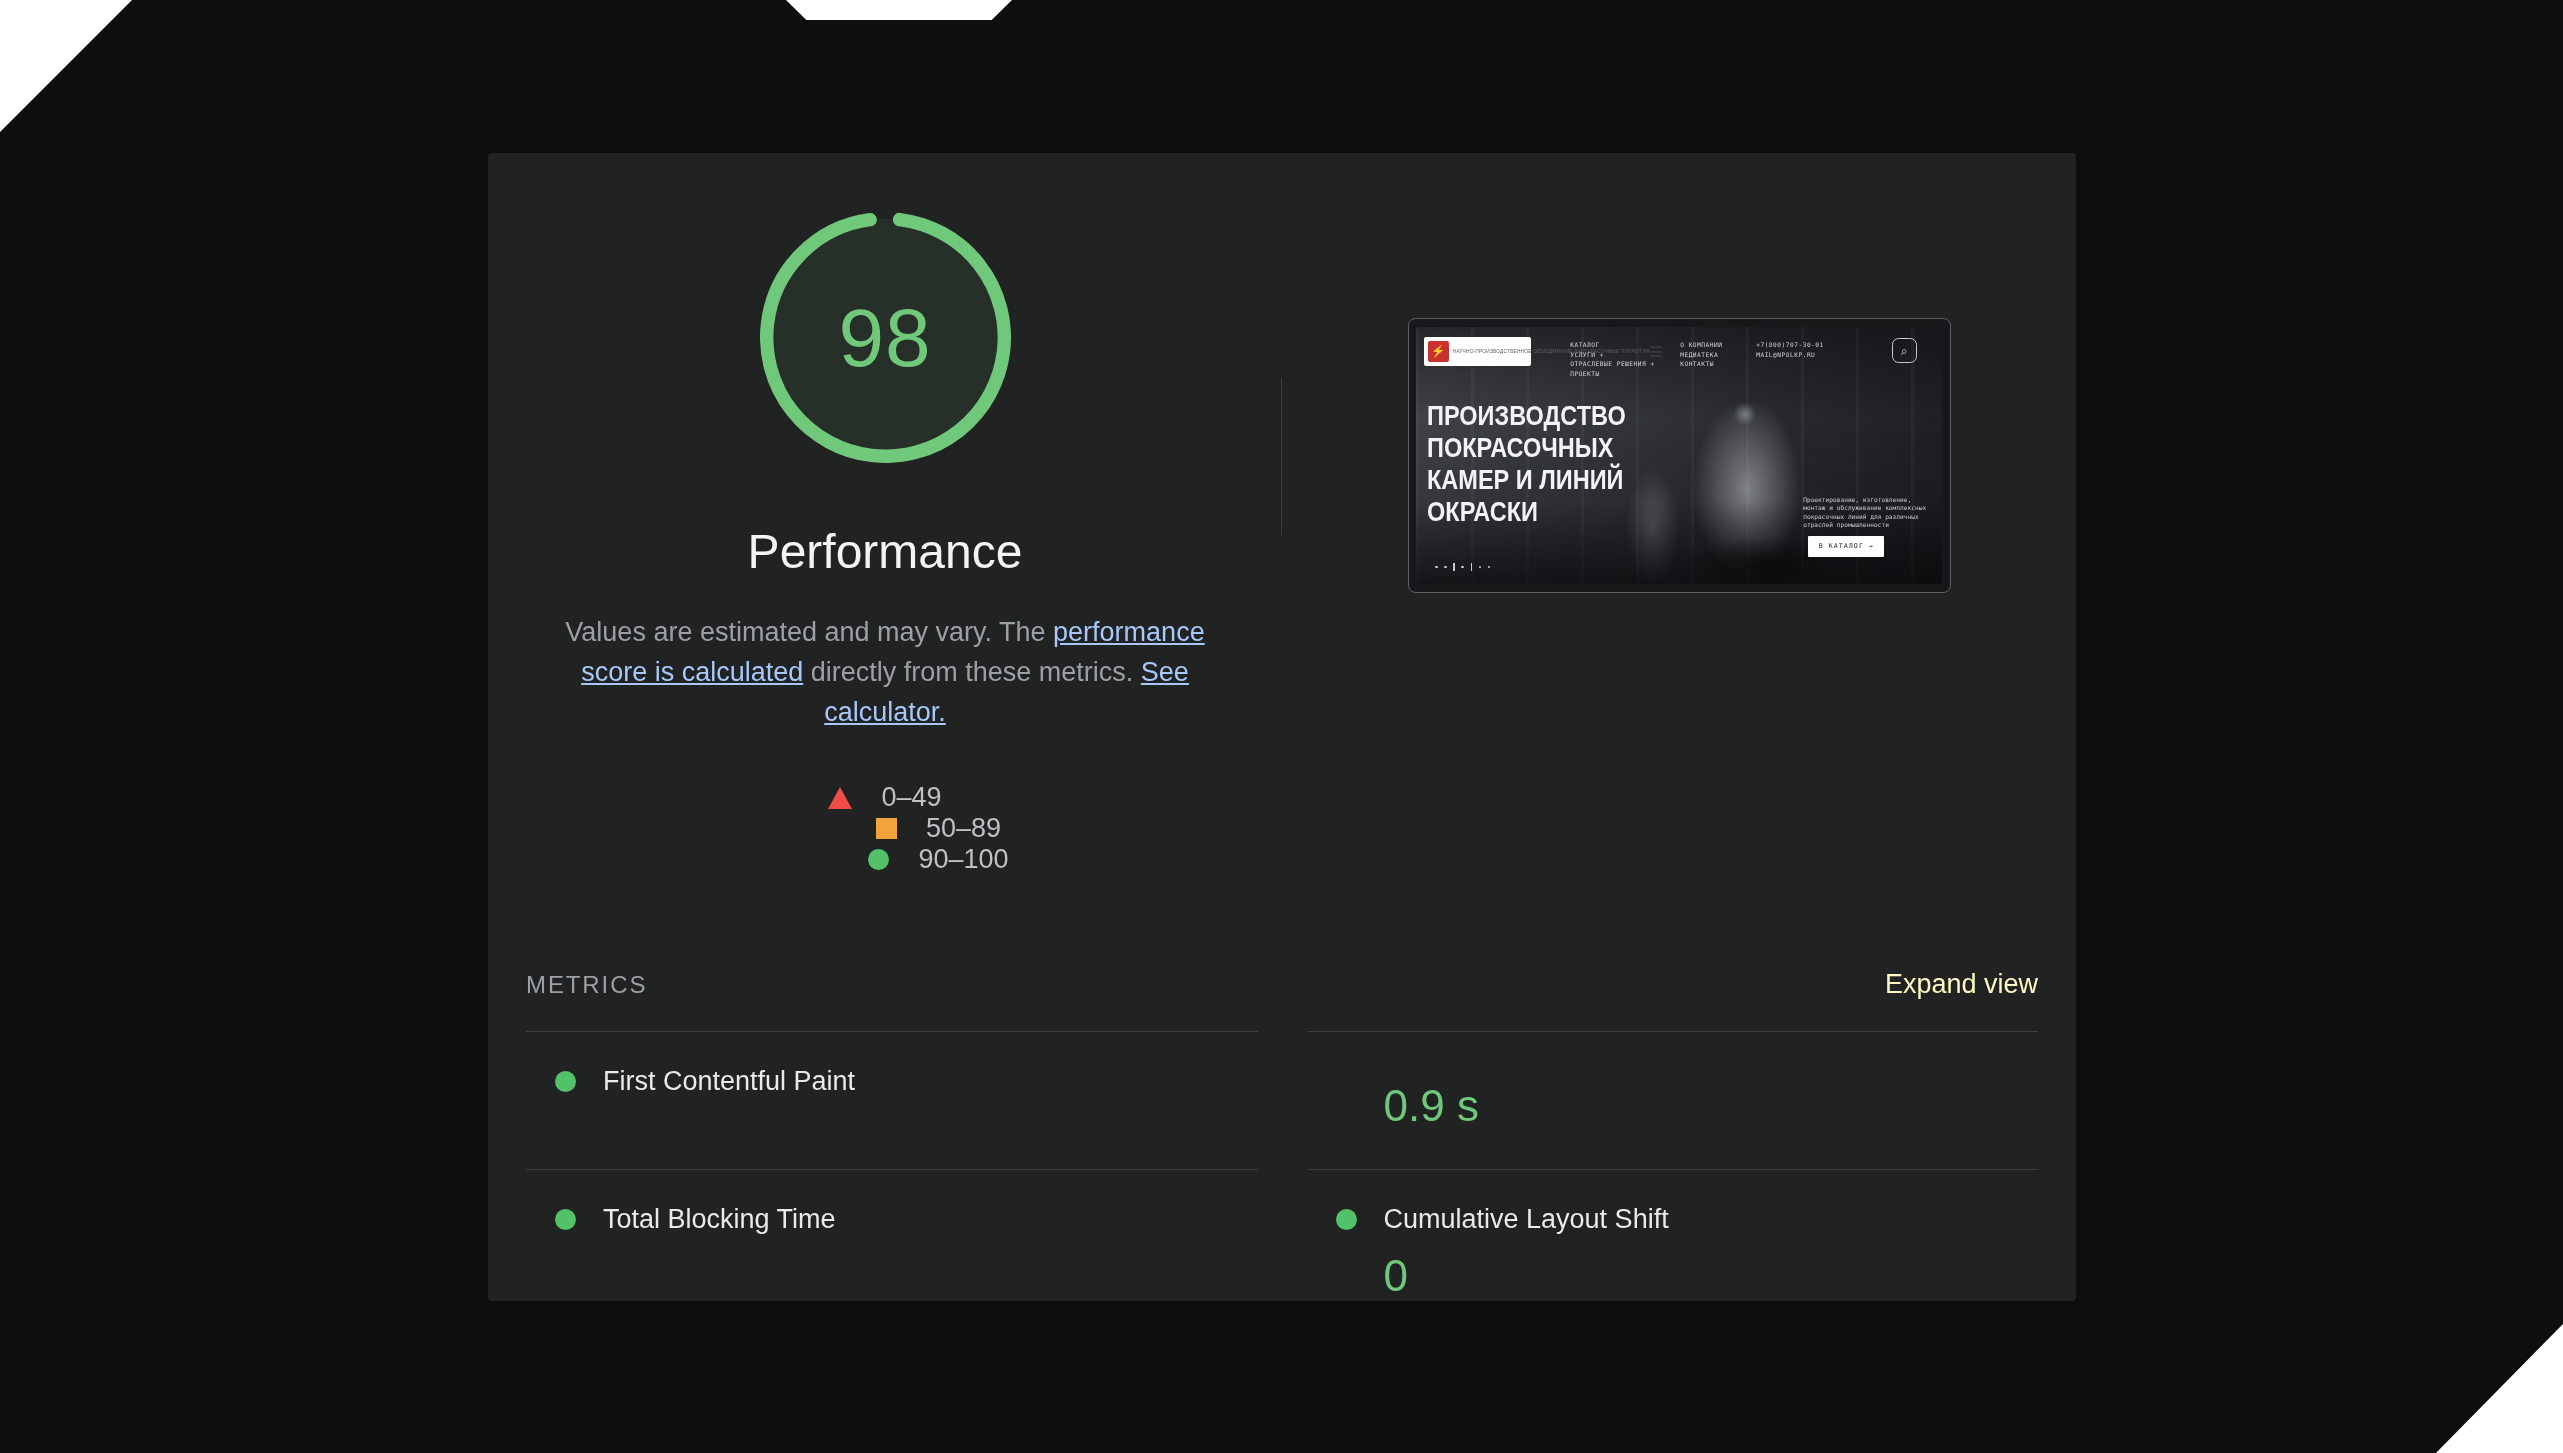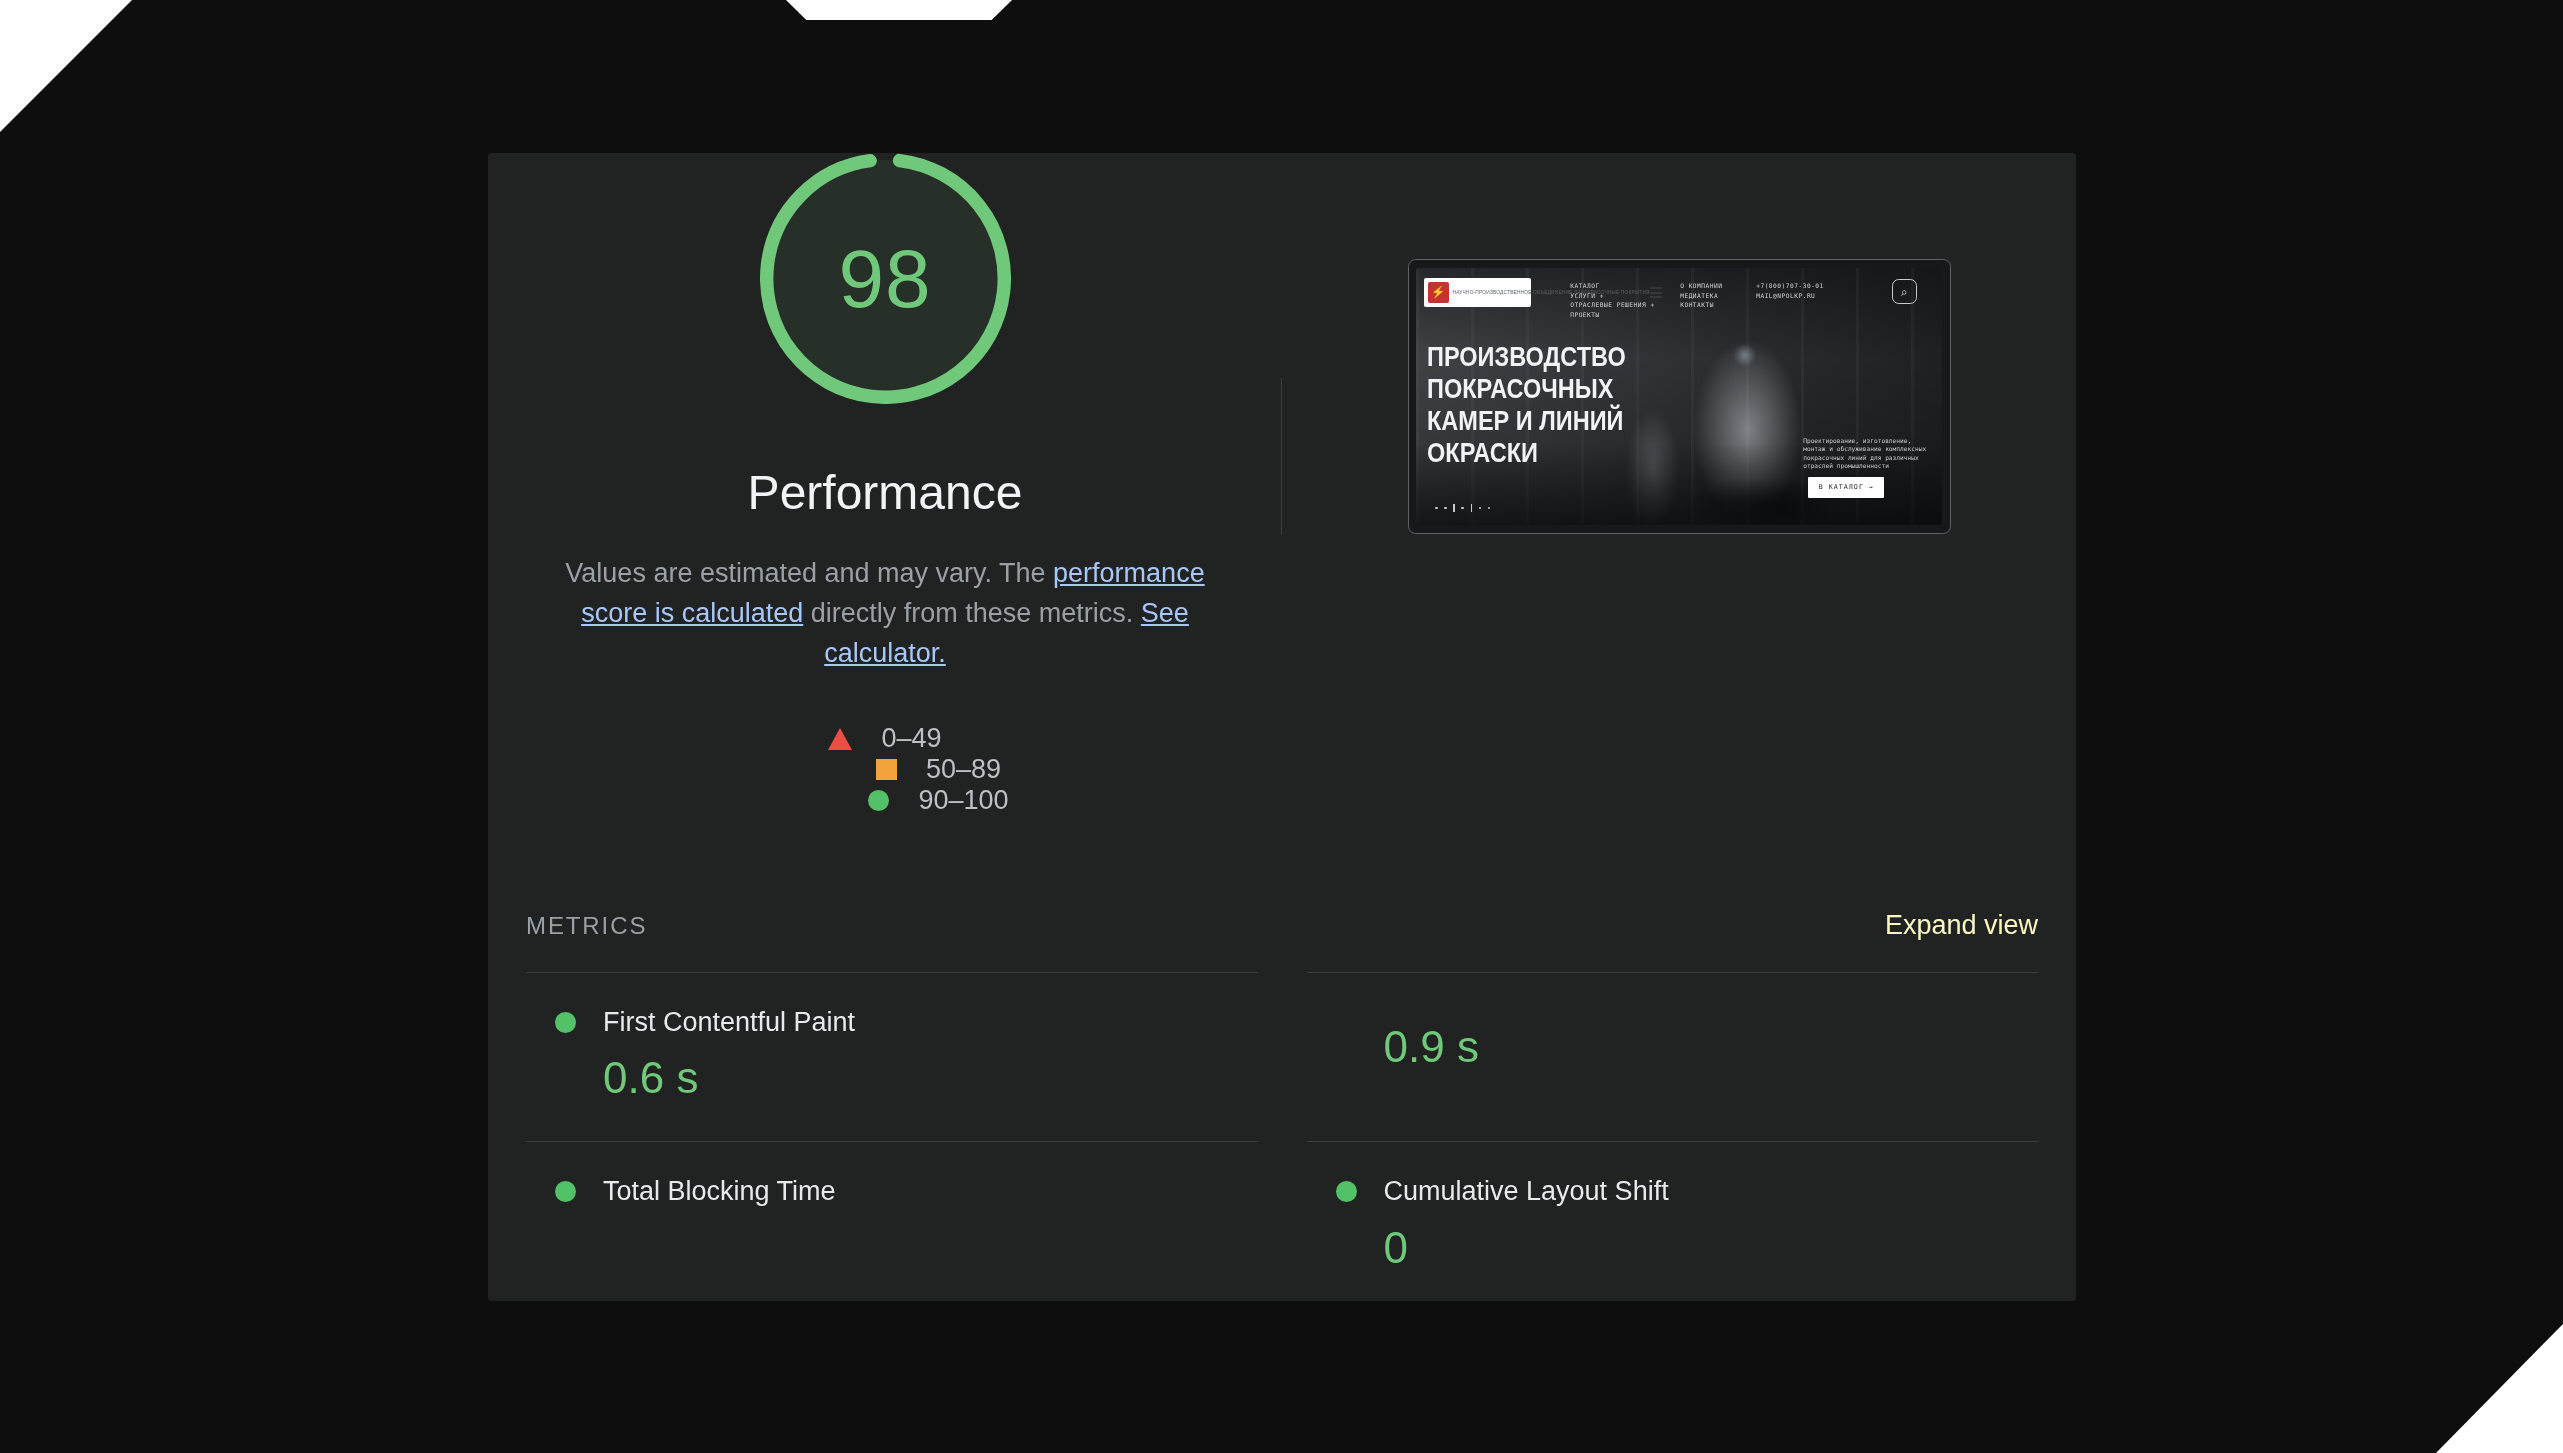--- a/index.html
+++ b/index.html
@@ -18,21 +18,21 @@
     background:#ffffff; clip-path:polygon(0 0,100% 0,91% 100%,9% 100%); }
   .deco-br { position:absolute; right:0; bottom:0; width:128px; height:130px;
     background:#ffffff; clip-path:polygon(100% 0,100% 100%,0 100%); }
 
   
   .card {
     position:absolute; left:488px; top:153px; width:1588px; height:1148px;
     background:#212222; border-radius:3.8px;
   }
 
-  .top-section { display:flex; position:relative; }
+  .top-section { display:flex; padding-top:59px; position:relative; }
   .score-col { flex:1 1 0; text-align:center; }
   .shot-col  { flex:1 1 0; display:flex; justify-content:center; align-items:flex-start; }
   .v-divider { position:absolute; left:793px; top:225px; width:1px; height:157px; background:#3a3e41; }
 
   
   .gauge-wrap { position:relative; width:251px; height:251px; margin:0 auto; }
   .gauge-wrap svg { display:block; }
   .score-value {
     position:absolute; inset:0; display:flex; align-items:center; justify-content:center;
     font-size:82px; font-weight:500; color:#70c97a; letter-spacing:1px;
@@ -238,21 +238,20 @@
     <span class="metrics-title">METRICS</span>
     <a class="expand-view">Expand view</a>
   </div>
 
   <div class="metrics-grid">
     <div class="metric-cell">
       <div class="metric-head">
         <span class="metric-dot"></span>
         <span class="metric-name">First Contentful Paint</span>
       </div>
-      <div class="metric-value">0.6 s</div>
     </div>
     <div class="metric-cell">
       <div class="metric-value">0.9 s</div>
     </div>
     <div class="metric-cell">
       <div class="metric-head">
         <span class="metric-dot"></span>
         <span class="metric-name">Total Blocking Time</span>
       </div>
     </div>

